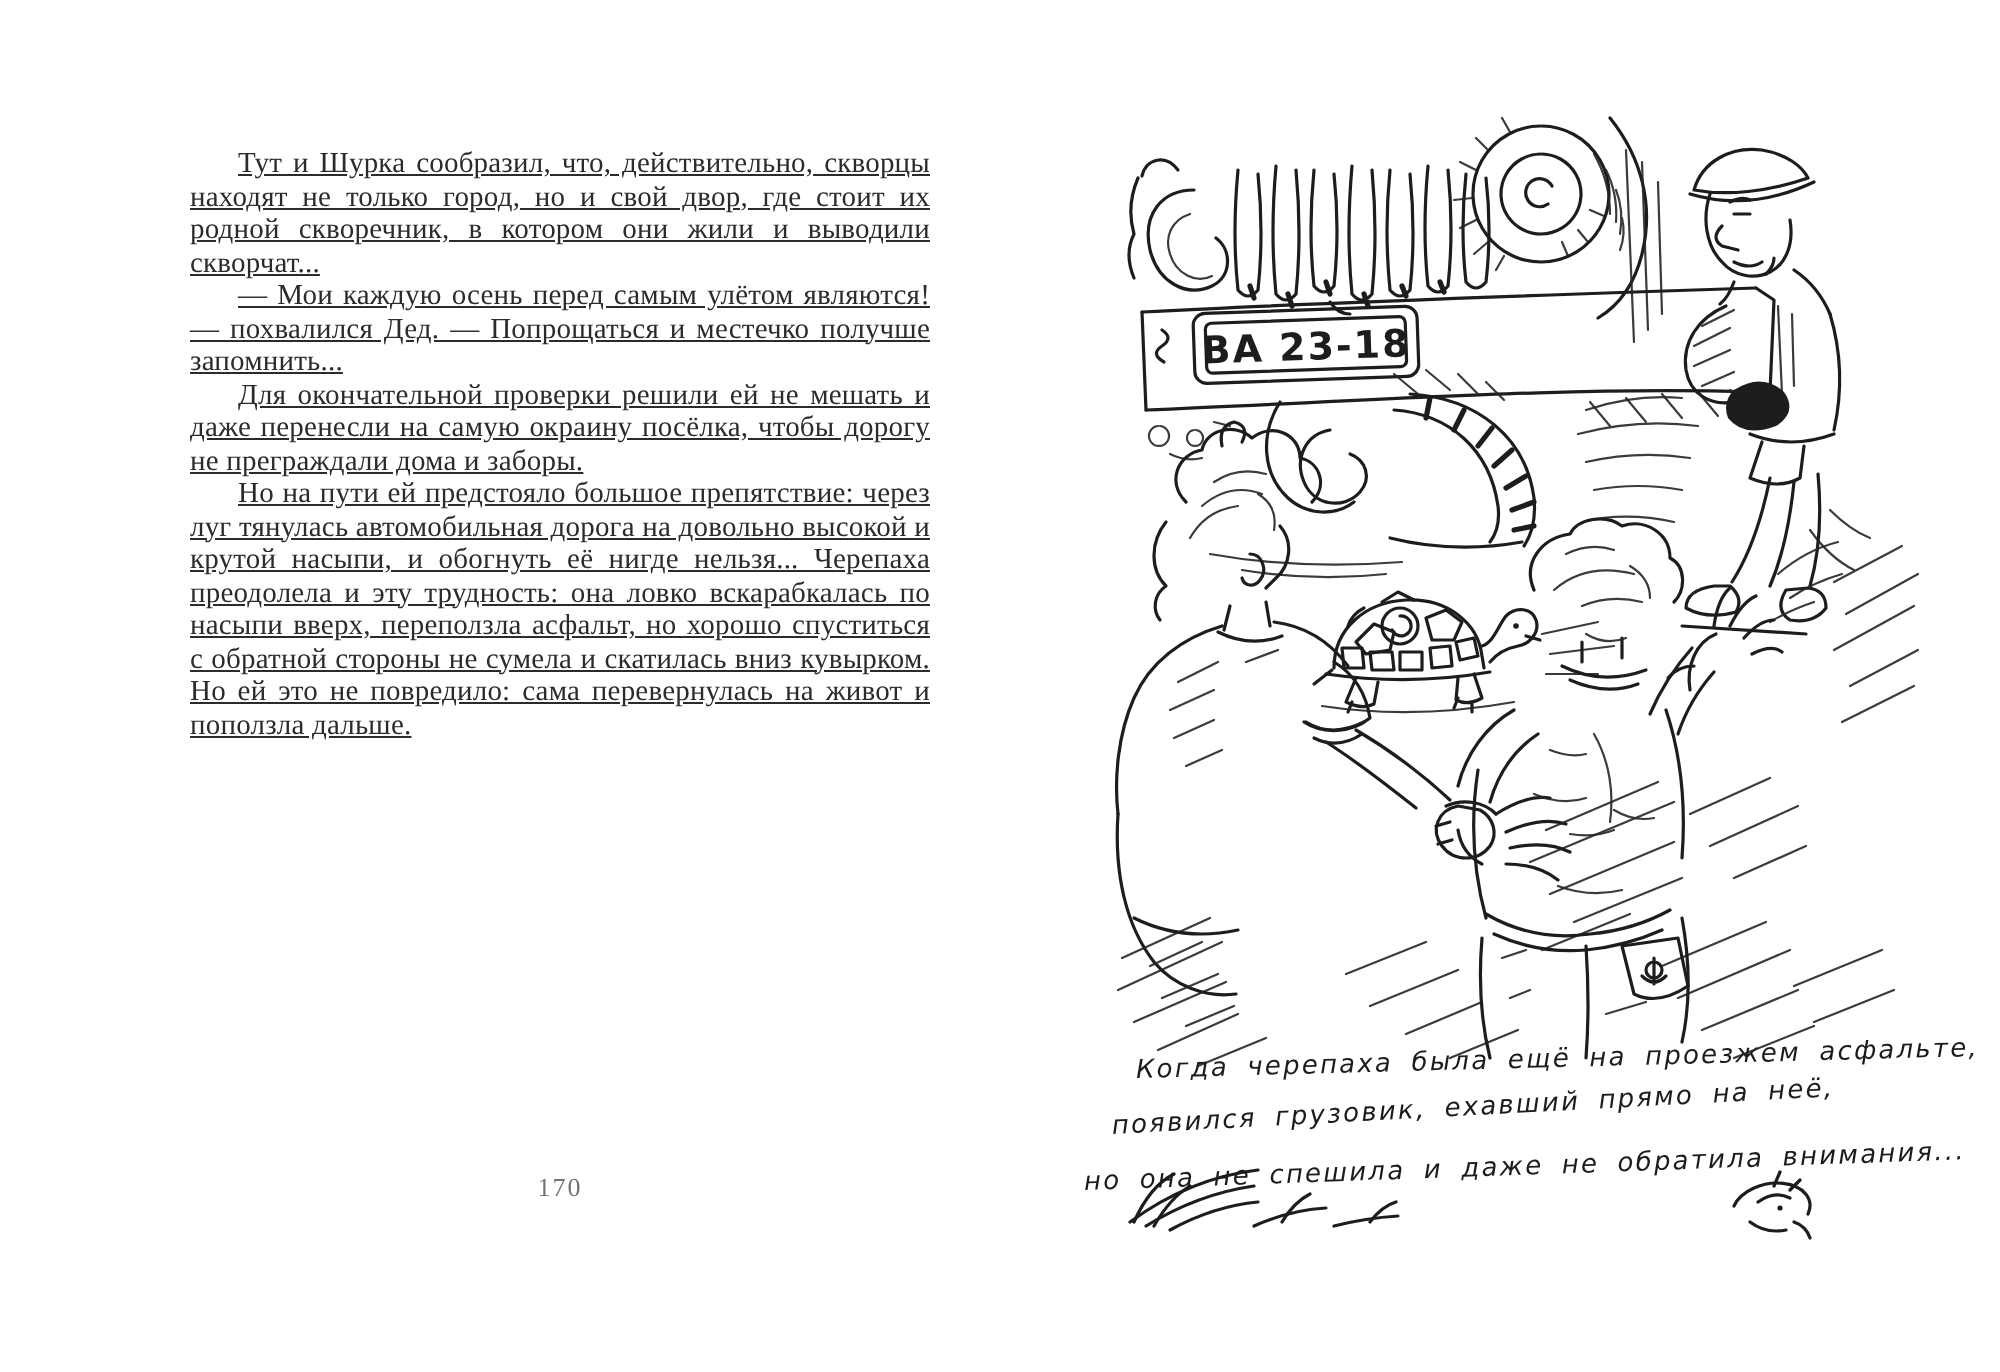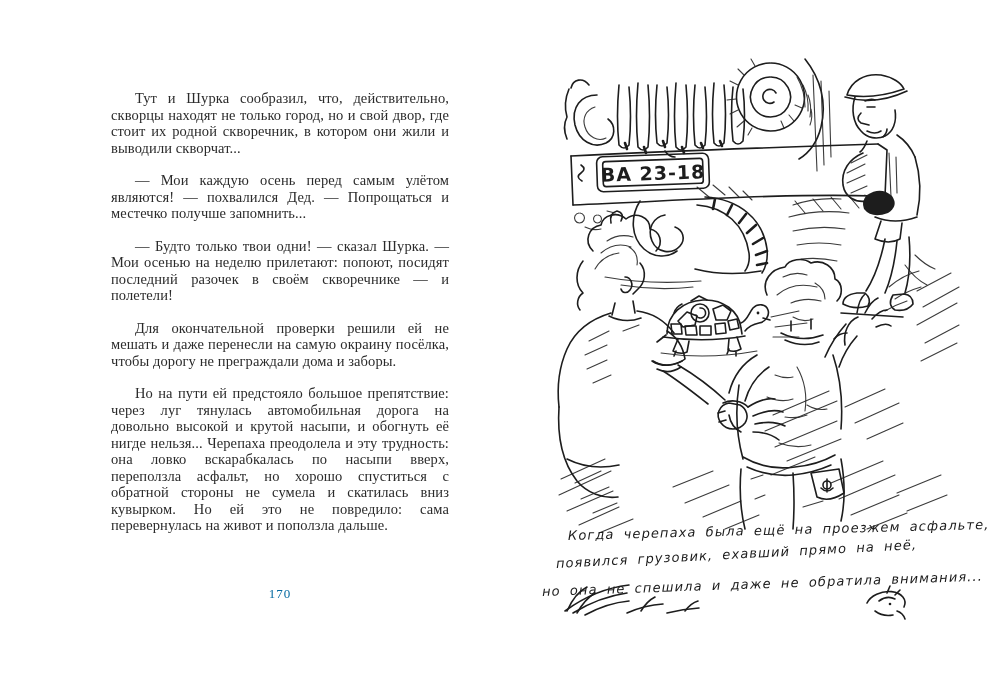--- a/index.html
+++ b/index.html
@@ -6,23 +6,23 @@
   body { background:#ffffff; width:1000px; height:686px; position:relative;
          font-family:"Liberation Serif", serif; }
   .spread { position:absolute; inset:0; background:#ffffff; overflow:hidden; }
   .page { position:absolute; top:0; height:686px; }
   .page-left  { left:0; width:500px; }
   .page-right { left:500px; width:500px; }
 
   .text-block { position:absolute; left:95px; top:74px; width:370px;
                 font-size:14.5px; line-height:16.5px; color:#2b2b2b;
                 text-align:justify; letter-spacing:0.1px; }
-  .text-block p { margin:16px; text-indent:24px; }
+  .text-block p { margin:0; text-indent:24px;text-decoration:underline; }
   .page-number { position:absolute; left:95px; top:586px; width:370px;
-                 text-align:center; font-size:13px; color:#0369a1; letter-spacing:1px; }
+                 text-align:center; font-size:13px; color:#737373; letter-spacing:1px; }
 
   .illu { position:absolute; left:45px; top:55px; width:440px; height:570px; }
   svg .s { stroke:#1d1d1d; fill:none; stroke-width:1.6; stroke-linecap:round; stroke-linejoin:round; }
   svg .w { stroke:#1d1d1d; fill:none; stroke-width:2.6; stroke-linecap:round; }
   svg .h { stroke:#262626; fill:none; stroke-width:1.1; stroke-linecap:round; opacity:.9; }
   svg .f { fill:#1d1d1d; stroke:none; }
   svg text.plate { fill:#1d1d1d; font-family:"DejaVu Sans", sans-serif; font-weight:bold;
                    font-size:19px; letter-spacing:1px; }
 
   .cap-line { position:absolute; white-space:nowrap; color:#1c1c1c;
@@ -34,21 +34,20 @@
 </style>
 </head>
 <body>
 
 <div class="spread">
 
   <div class="page page-left">
     <div class="text-block">
       <p>Тут и Шурка сообразил, что, действительно, скворцы находят не только город, но и свой двор, где стоит их родной скворечник, в котором они жили и выводили скворчат...</p>
       <p>— Мои каждую осень перед самым улётом являются! — похвалился Дед. — Попрощаться и местечко получше запомнить...</p>
-      <p>— Будто только твои одни! — сказал Шурка. — Мои осенью на неделю прилетают: попоют, посидят последний разочек в своём скворечнике — и полетели!</p>
       <p>Для окончательной проверки решили ей не мешать и даже перенесли на самую окраину посёлка, чтобы дорогу не преграждали дома и заборы.</p>
       <p>Но на пути ей предстояло большое препятствие: через луг тянулась автомобильная дорога на довольно высокой и крутой насыпи, и обогнуть её нигде нельзя... Черепаха преодолела и эту трудность: она ловко вскарабкалась по насыпи вверх, переползла асфальт, но хорошо спуститься с обратной стороны не сумела и скатилась вниз кувырком. Но ей это не повредило: сама перевернулась на живот и поползла дальше.</p>
     </div>
     <div class="page-number">170</div>
   </div>
 
   <div class="page page-right">
     <svg class="illu" viewBox="0 0 440 570">
 
       <g>

